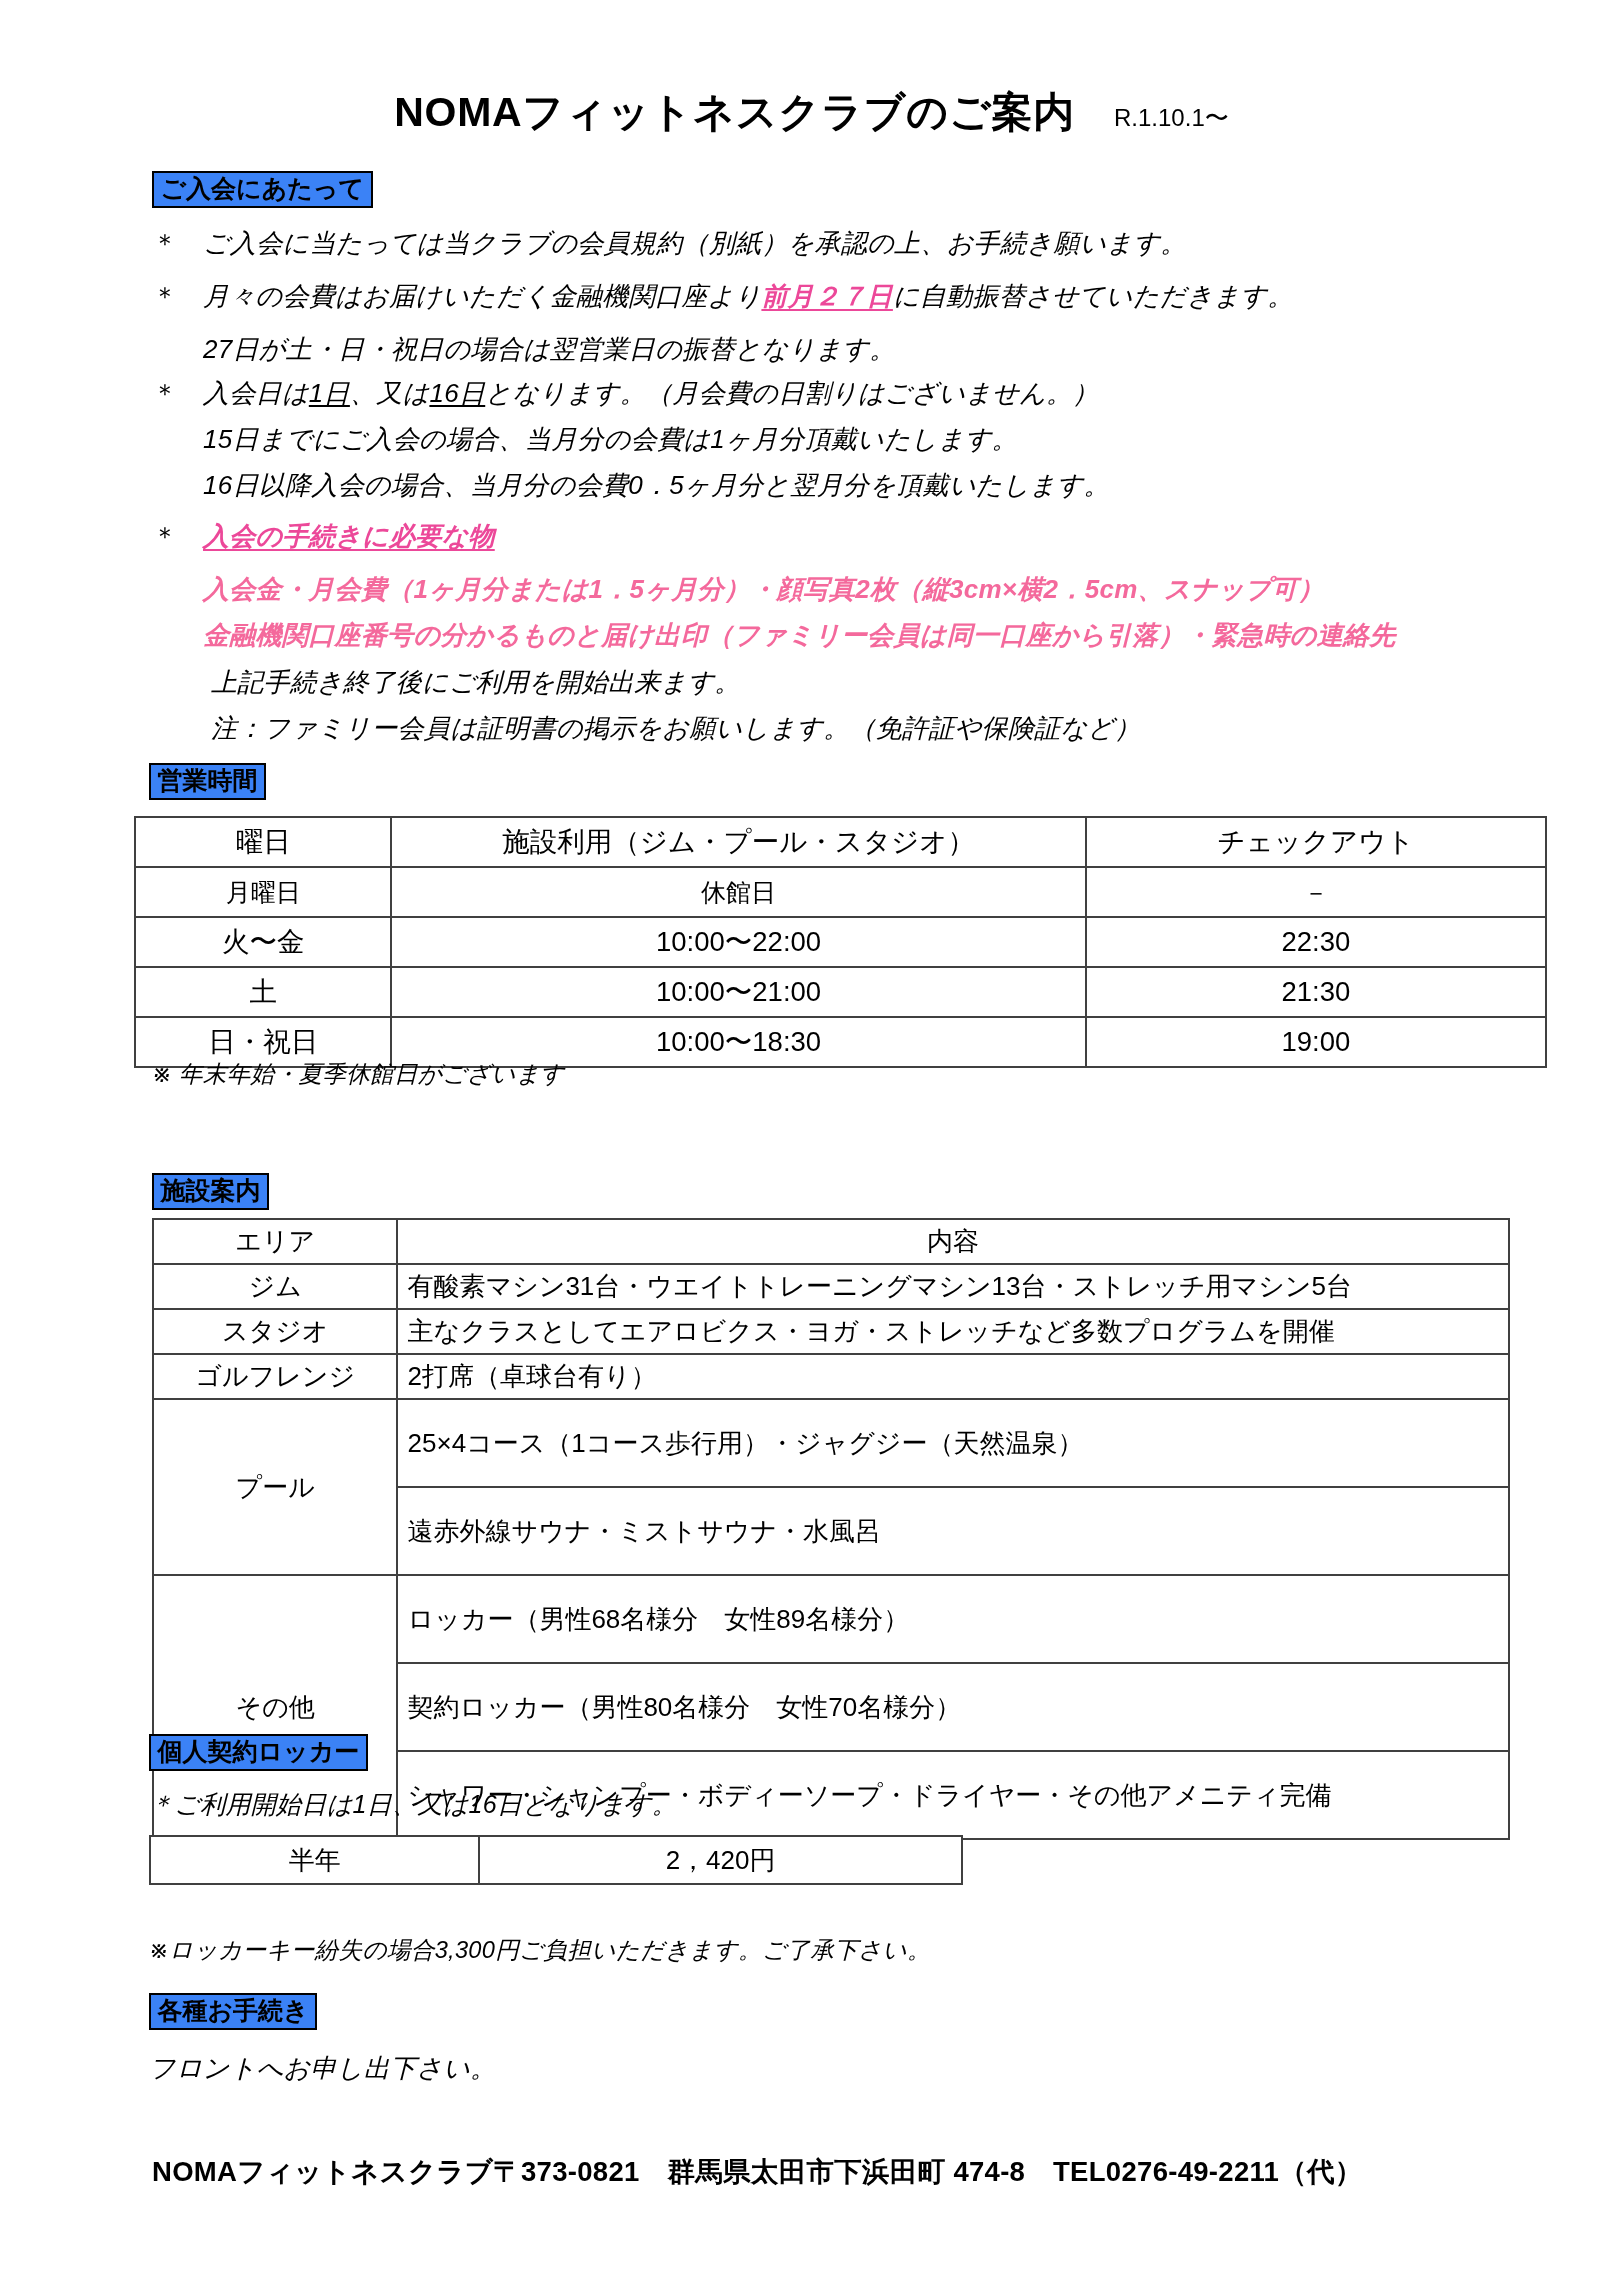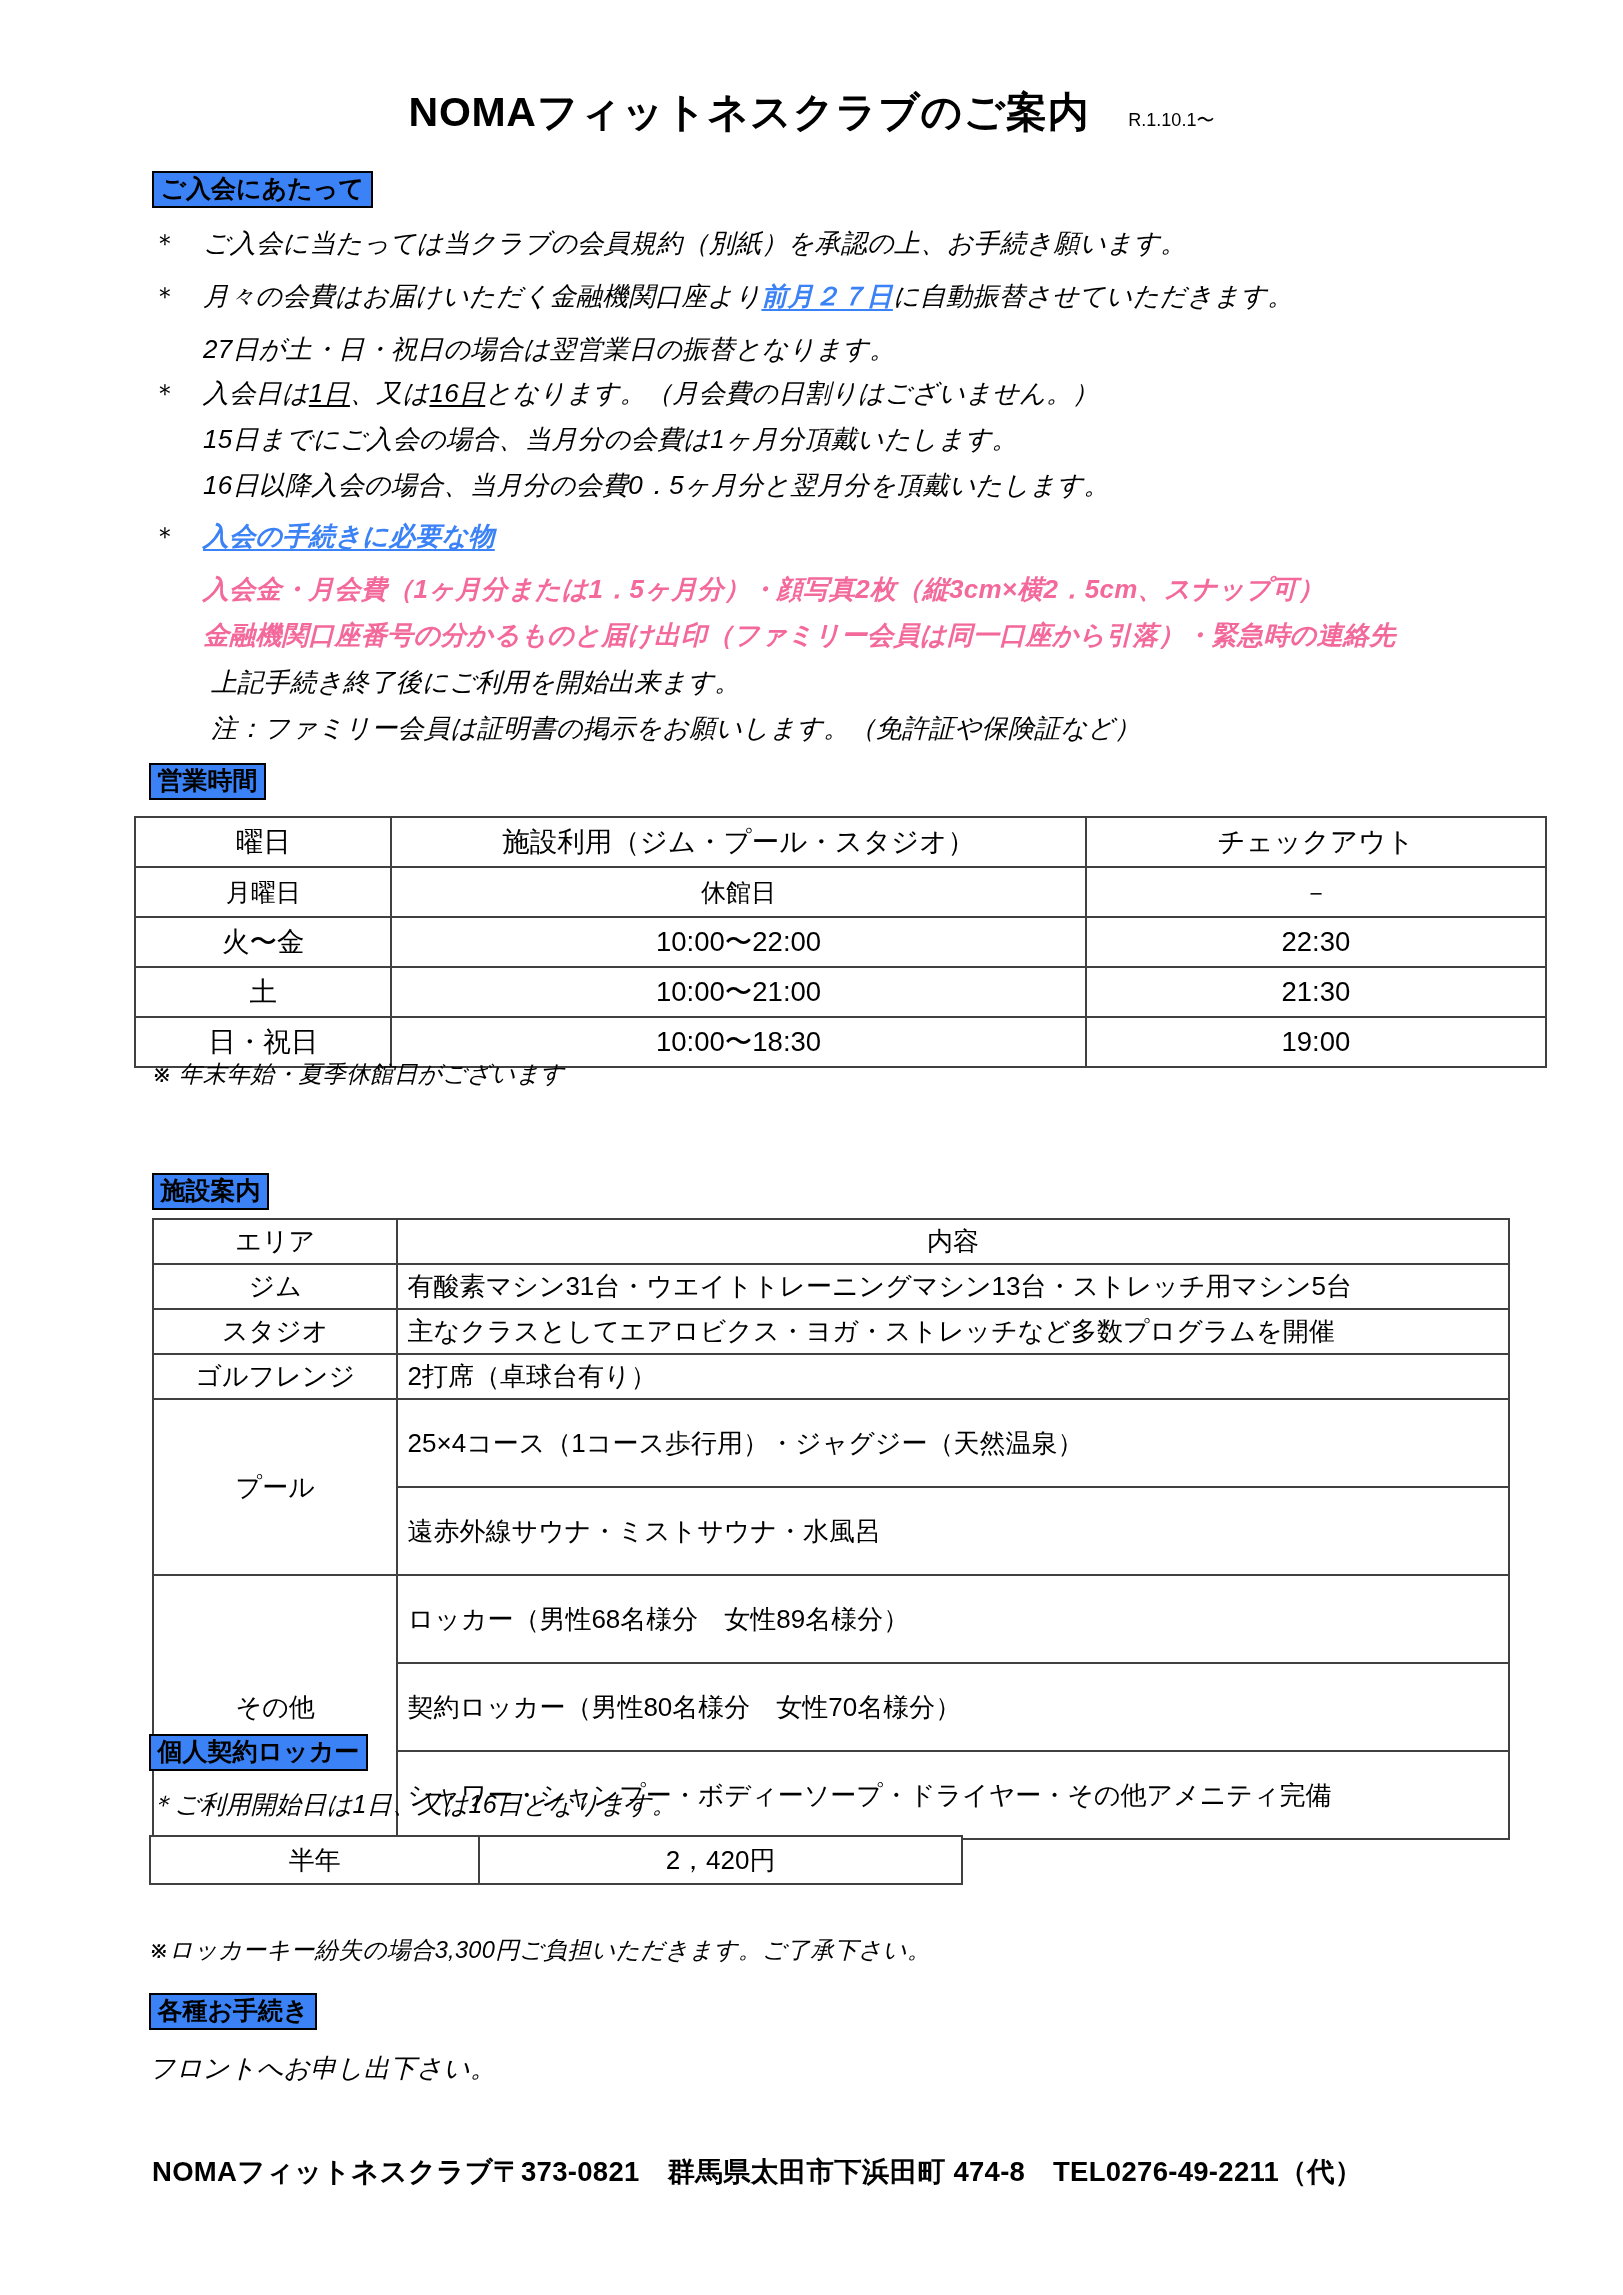--- a/index.html
+++ b/index.html
@@ -30,21 +30,21 @@
     width: 1623px;
     text-align: center;
     white-space: nowrap;
   }
   .doc-title {
     font-size: 41px;
     font-weight: bold;
     letter-spacing: 0.7px;
   }
   .doc-version {
-    font-size: 18px;
+    font-size: 24px;
     font-weight: normal;
     margin-left: 39px;
     letter-spacing: 0px;
   }
 
   
   .sec-head {
     position: absolute;
     display: inline-block;
     border: 2px solid #000;
@@ -69,21 +69,21 @@
     position: absolute;
     font-size: 26px;
     line-height: 1.0;
     white-space: nowrap;
   }
   .pink {
     color: #f4699c;
     font-weight: bold;
   }
   .pink-u {
-    color: #3b82f6;
+    color: #ec4899;
     font-weight: bold;
     text-decoration: underline;
     text-underline-offset: 3.9px;
   }
   .uline {
     text-decoration: underline;
     text-underline-offset: 3.3px;
   }
 
   

